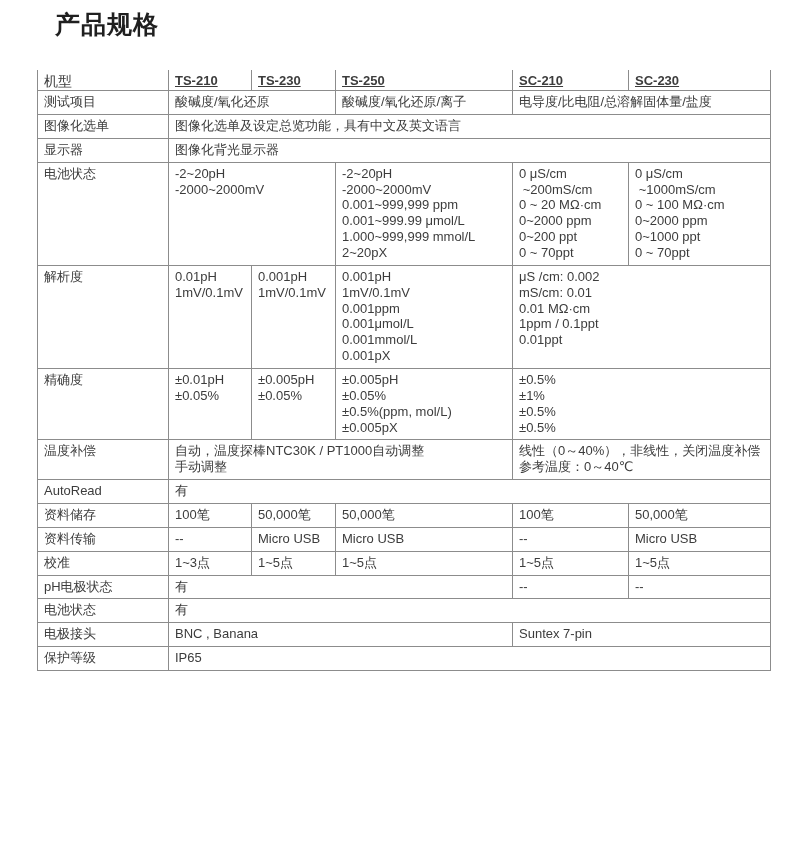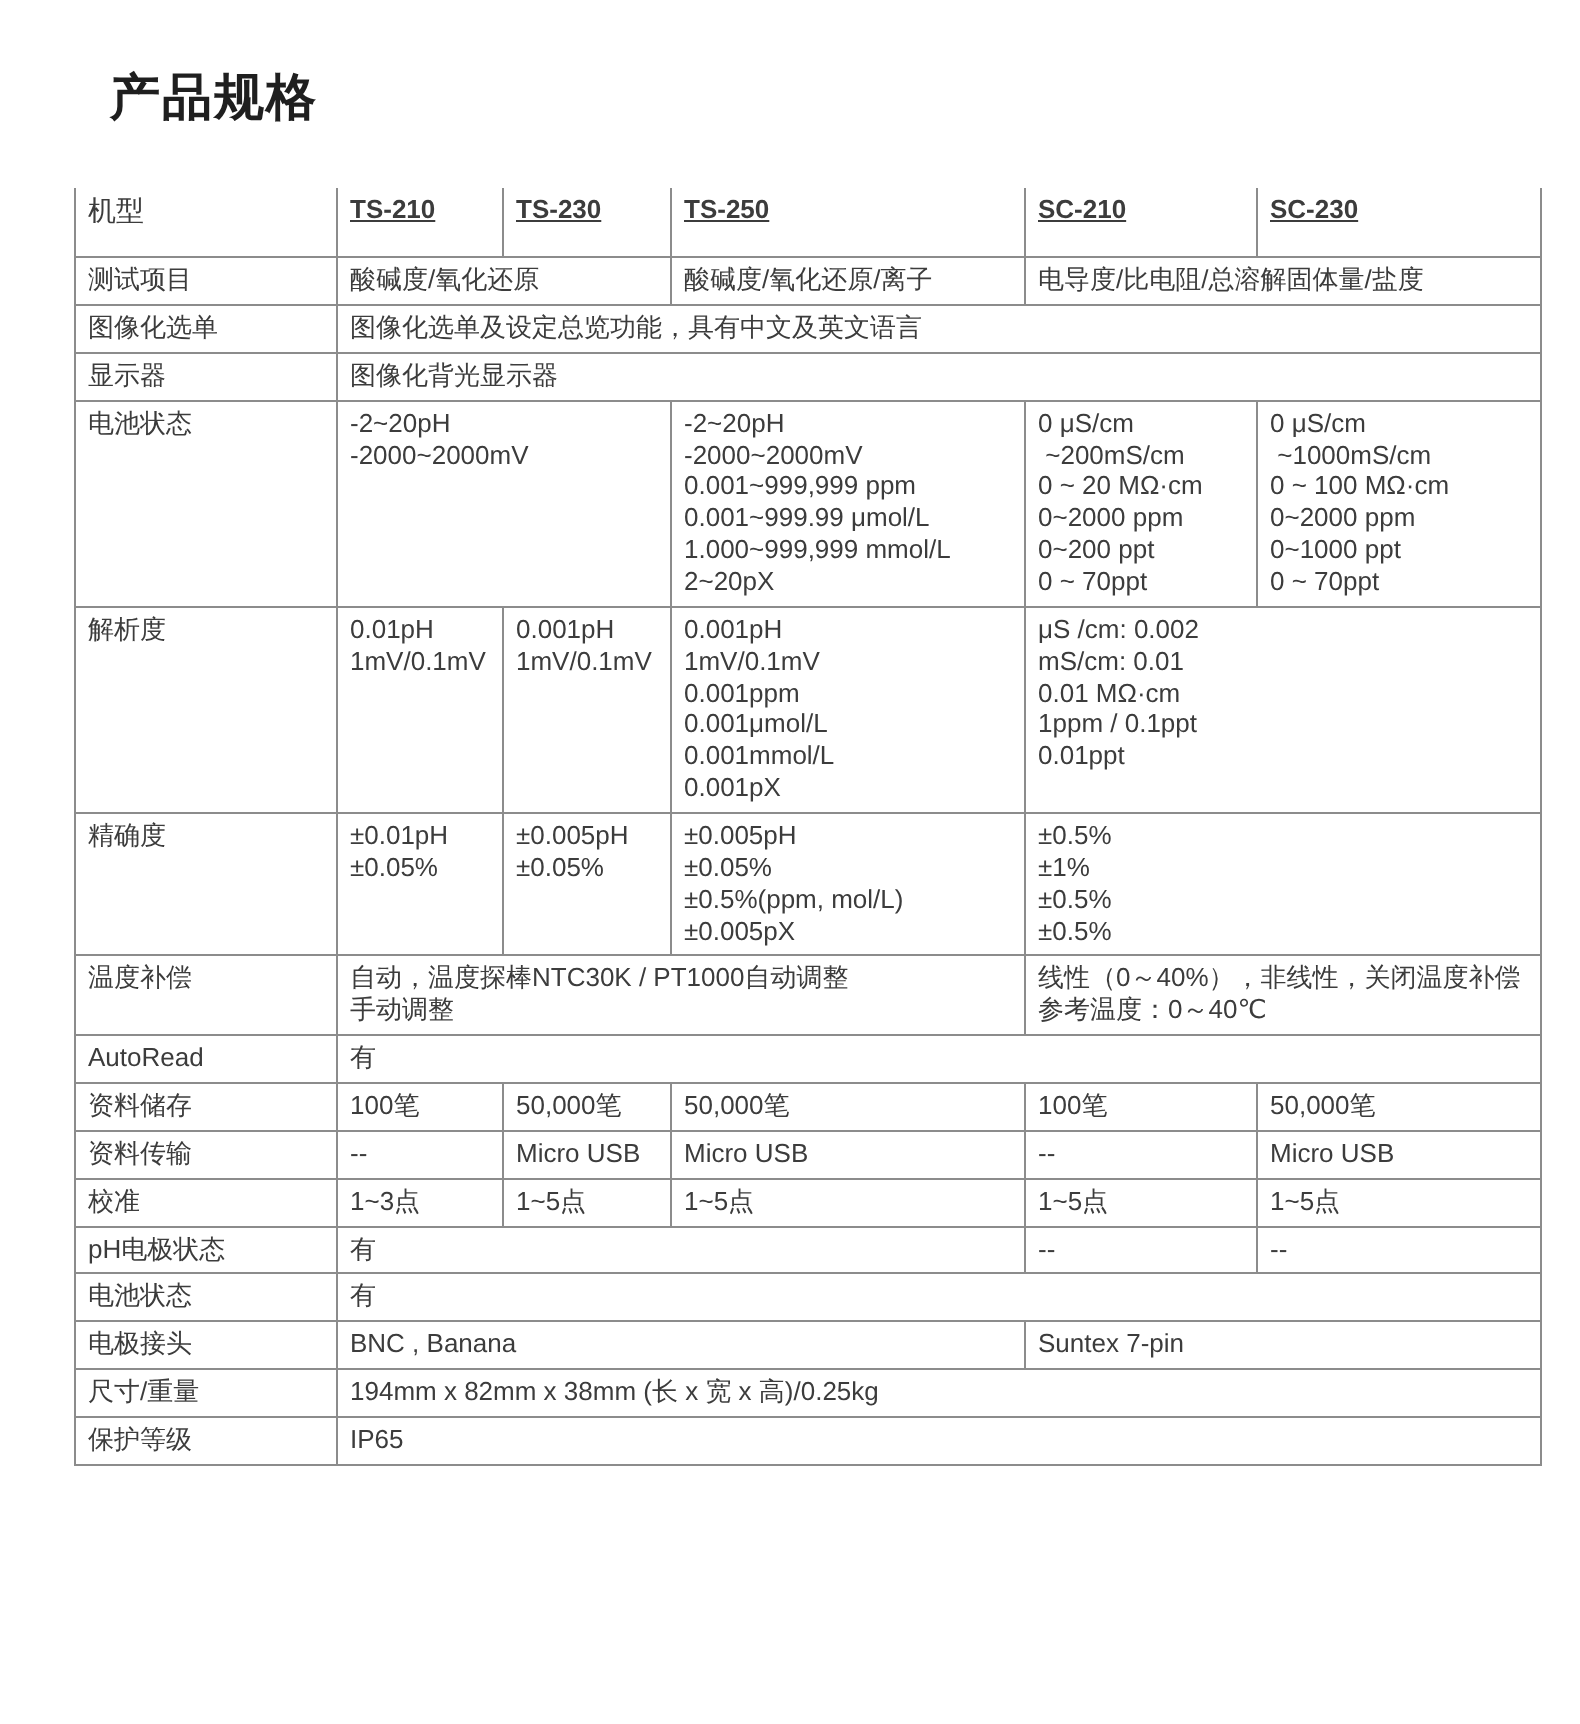--- a/index.html
+++ b/index.html
@@ -2,38 +2,38 @@
 <html><head>
 <meta charset="utf-8">
 <style>
   html,body{margin:0;padding:0;}
   body{
     width:790px;height:862px;background:#ffffff;
     font-family:"Liberation Sans","DejaVu Sans",sans-serif;
     color:#3c3c3c;overflow:hidden;
   }
   .page-title{
-    margin:32px 0 0 55px;
+    margin:8px 0 0 55px;
     font-size:25px;font-weight:bold;color:#1f1f1f;letter-spacing:1px;
   }
   table.spec{
     border-collapse:collapse;table-layout:fixed;
     width:733px;margin:29px 0 0 37px;
   }
   table.spec td{
     border:1px solid #8c8c8c;
     padding:3px 6px 4px 6px;
     font-size:13px;line-height:1.22;
     color:#3c3c3c;
     vertical-align:top;
     white-space:pre-wrap;
     overflow:hidden;
     word-break:break-word;
   }
-  tr.hdr td{border-top:none;padding-top:3px;padding-bottom:14px;}
+  tr.hdr td{border-top:none;padding-top:3px;padding-bottom:0;}
   td.mdl{font-weight:bold;color:#101010;font-size:16px;text-decoration:underline;}
   td.lbl{font-size:14px;color:#353535;}
   tr.hdr td.lbl{font-size:14px;}
 </style>
 </head>
 <body>
 
 <div class="page-title">产品规格</div>
 
 <table class="spec">
@@ -185,23 +185,19 @@
   </tr>
 
 
   <tr>
     <td class="lbl">电极接头</td>
     <td colspan="3">BNC , Banana</td>
     <td colspan="2">Suntex 7-pin</td>
   </tr>
 
 
-  <tr>
-    <td class="lbl">尺寸/重量</td>
-    <td colspan="5">194mm x 82mm x 38mm (长 x 宽 x 高)/0.25kg</td>
-  </tr>
 
   <tr>
     <td class="lbl">保护等级</td>
     <td colspan="5">IP65</td>
   </tr>
 </tbody>
   </table>
 
 </body></html>

